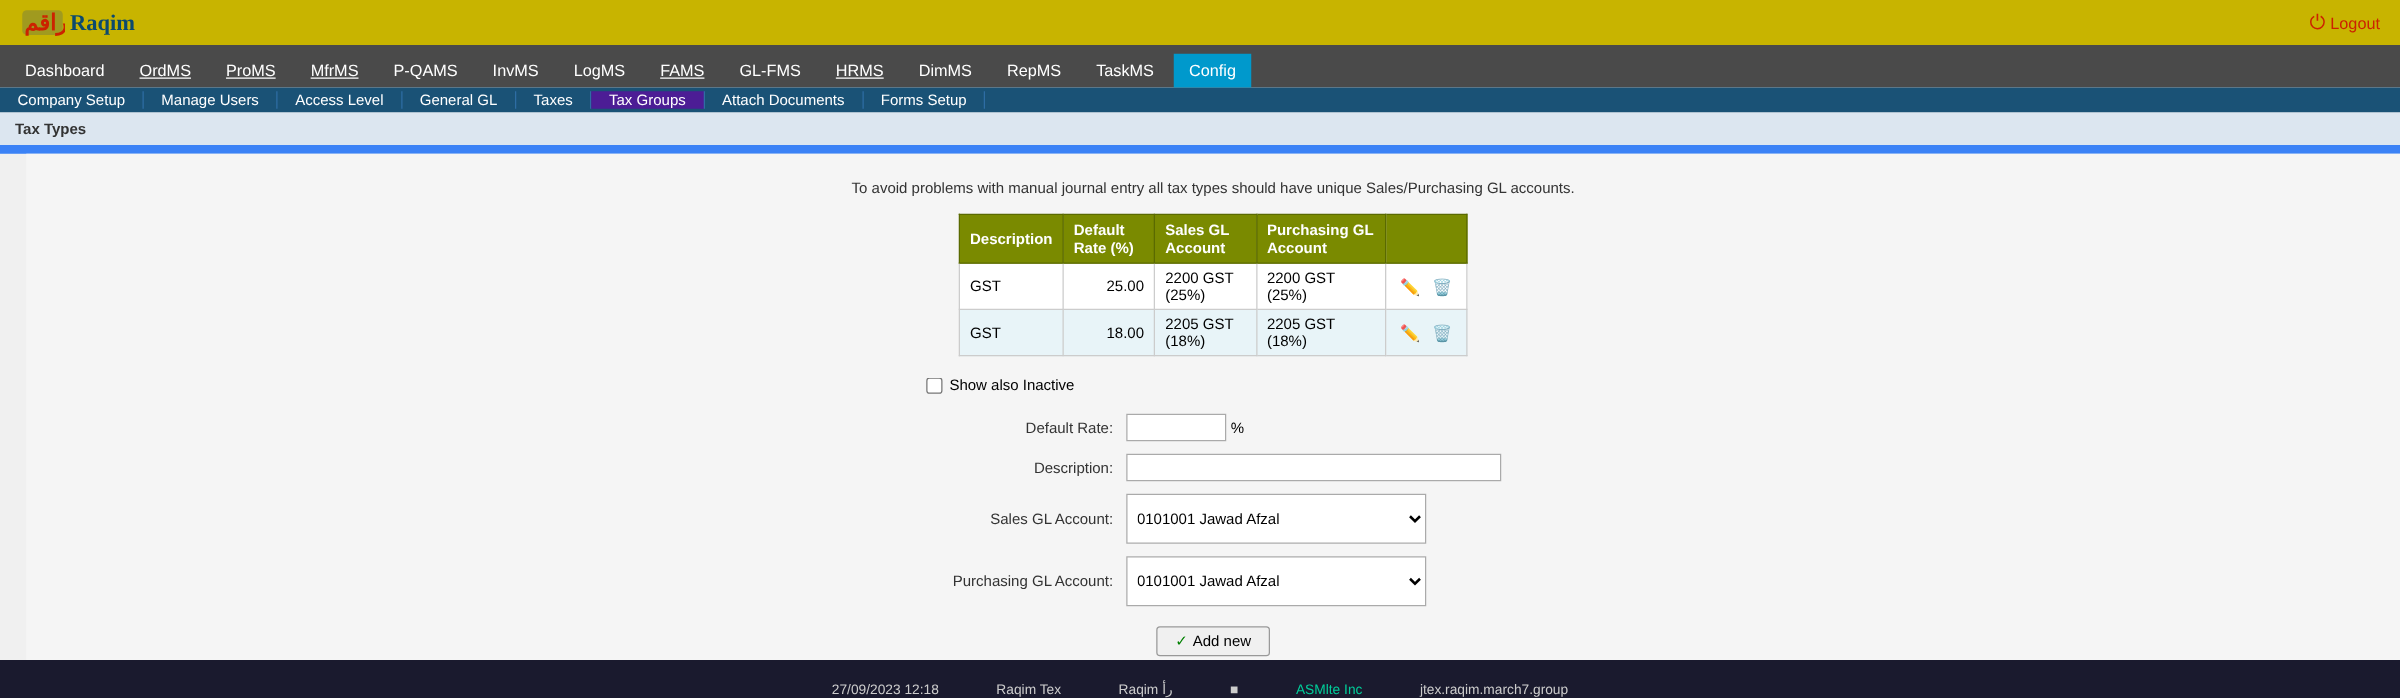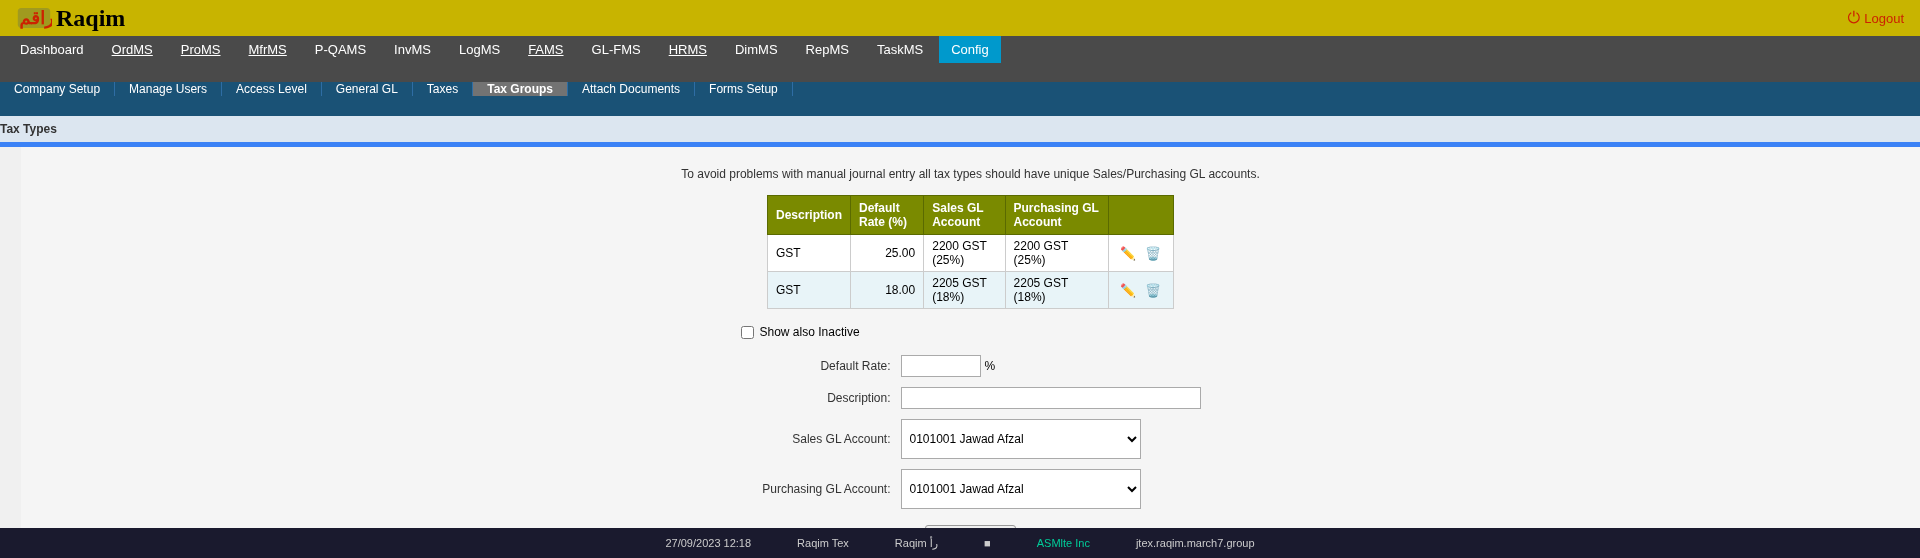--- a/index.html
+++ b/index.html
@@ -36,23 +36,23 @@
       cursor: pointer;
       font-size: 13px;
       display: flex;
       align-items: center;
       gap: 4px;
     }
 
     
     #nav-bar {
       background: #4a4a4a;
-      height: 46px;
-      display: flex;
-      align-items: flex-start;
+      height: 34px;
+      display: flex;
+      align-items: flex-end;
       padding: 0 8px;
       gap: 4px;
     }
     .nav-item {
       color: #ffffff;
       padding: 6px 12px;
       cursor: pointer;
       font-size: 13px;
       white-space: nowrap;
       border-radius: 3px;
@@ -61,47 +61,47 @@
     .nav-item.active {
       background: #0099cc;
       border-radius: 0;
       color: white;
     }
     .nav-item.underline { text-decoration: underline; }
 
     
     #tab-bar {
       background: #1a5276;
-      height: 34px;
-      display: flex;
-      align-items: flex-start;
+      height: 20px;
+      display: flex;
+      align-items: center;
     }
     .tab-item {
       color: #ffffff;
       padding: 0 14px;
       cursor: pointer;
       font-size: 12px;
       display: flex;
       align-items: center;
       border-right: 1px solid #2e6da4;
       white-space: nowrap;
     }
     .tab-item.active {
-      background: #737373;
-      font-weight: bold;
+      background: #4c1d95;
+      font-weight: normal;
     }
 
     
     #page-title-bar {
       background: #dce6f0;
-      padding: 6px 0;
+      padding: 6px 12px;
       font-size: 12px;
       font-weight: bold;
       color: #333;
-      border-bottom: 5px solid #3b82f6;
+      border-bottom: 7px solid #3b82f6;
     }
 
     
     #main-content {
       background: #f5f5f5;
       padding: 20px;
       min-height: 400px;
       margin-left: 21px;
     }
 
@@ -224,40 +224,40 @@
       font-size: 12px;
       text-decoration: none;
     }
 
     
     #footer {
       background: #1a1a2e;
       color: #ccc;
       height: 30px;
       display: flex;
-      align-items: center;
+      align-items: flex-end;
       justify-content: center;
       gap: 46px;
       font-size: 11px;
       position: fixed;
       bottom: 0;
       width: 100%;
     }
     #footer .highlight { color: #00cc99; }
   </style>
 </head>
 <body>
 
 <div id="top-bar">
   <div id="logo">
     <svg id="logo-icon" viewBox="0 0 40 30">
       <rect x="2" y="4" width="36" height="22" rx="4" fill="#003399" opacity="0.2"></rect>
       <text x="4" y="22" font-family="Arial" font-size="20" font-weight="bold" fill="#cc2200">راقم</text>
     </svg>
-    <span id="logo-text" style="font-size:24px;font-weight:bold;color:#000000;font-family:Georgia,serif;">Raqim</span>
+    <span id="logo-text" style="font-size:18px;font-weight:bold;color:#0c4a6e;font-family:Georgia,serif;">Raqim</span>
   </div>
   <button id="logout-btn">
     <span style="color:#cc2200;font-size:16px;">⏻</span>
     <span>Logout</span>
   </button>
 </div>
 
 <div id="nav-bar">
   <span class="nav-item">Dashboard</span>
   <span class="nav-item underline">OrdMS</span>

